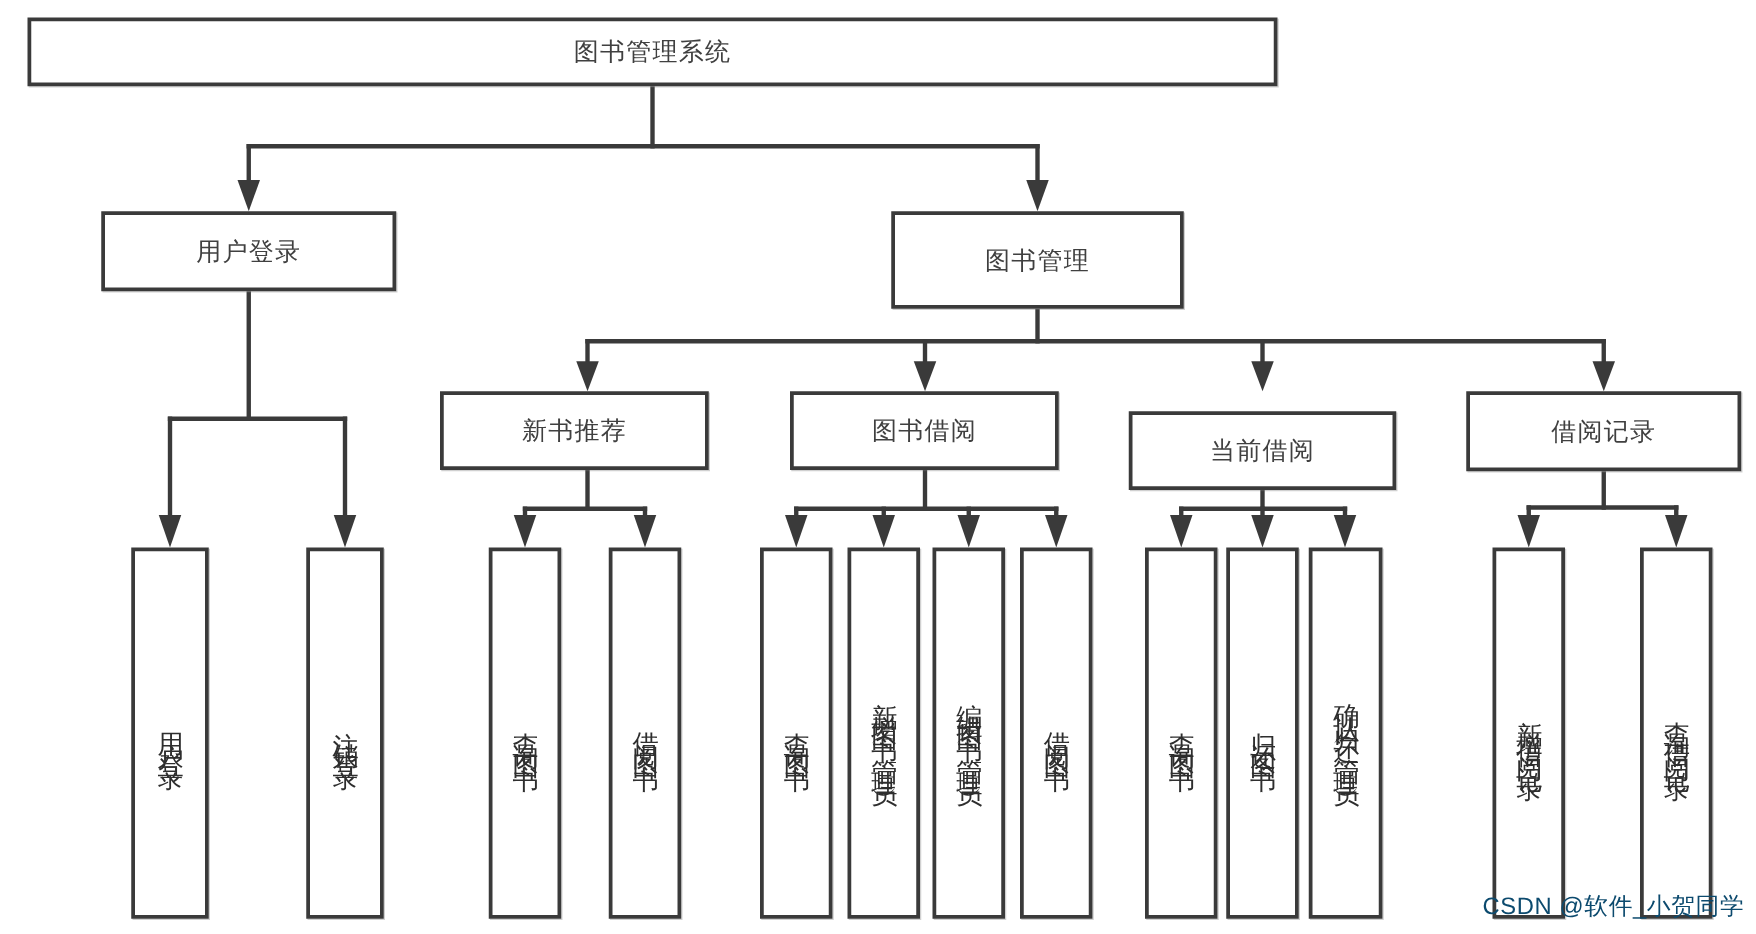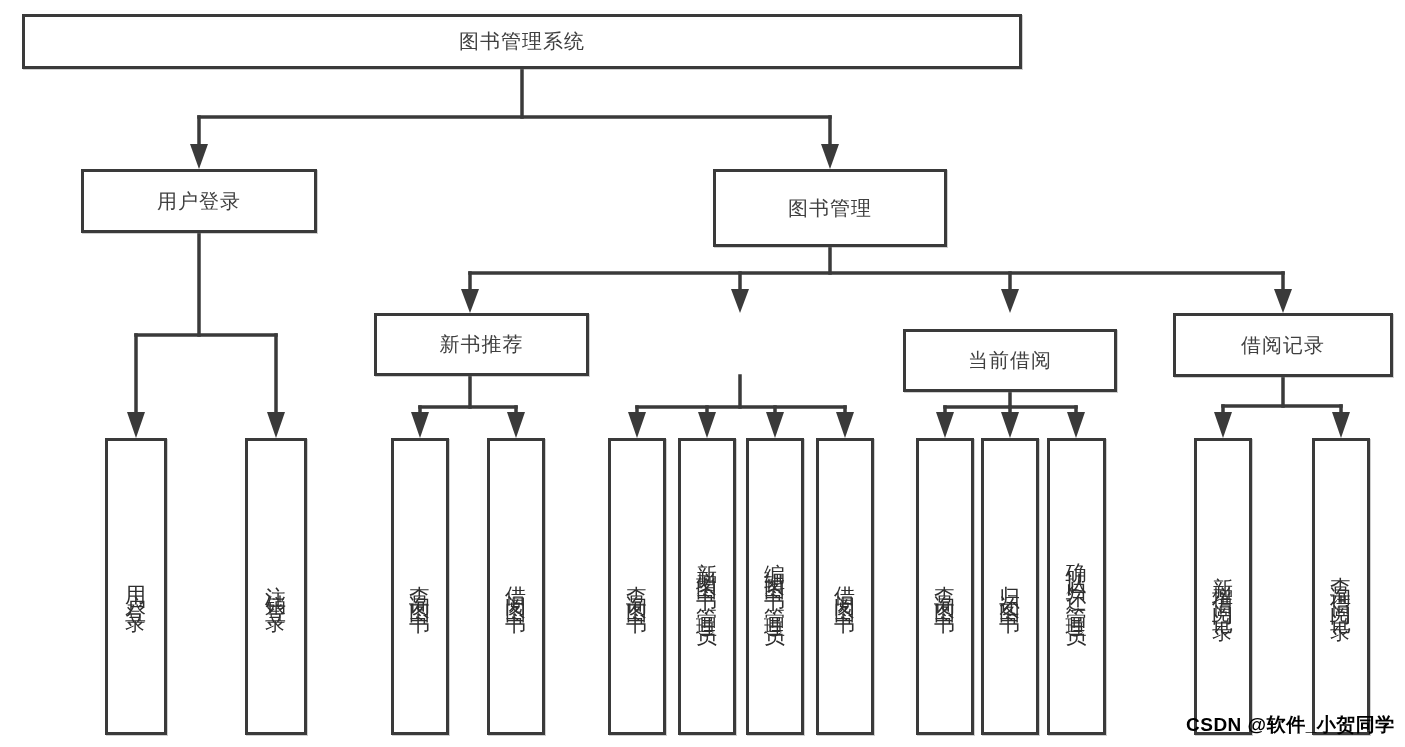--- a/index.html
+++ b/index.html
@@ -43,26 +43,25 @@
     text-orientation: mixed;
     font-size: 21px;
     line-height: 1;
     letter-spacing: 9px;
     white-space: nowrap;
   }
   .watermark {
     position: absolute;
     left: 1186px; top: 712px;
     width: 210px;
-    color: #000000;
+    color: #0c4a6e;
     font-size: 19px;
     letter-spacing: 0.5px;
     white-space: nowrap;
     z-index: 5;
-    font-weight: bold;
   }
 </style>
 </head>
 <body>
 
 <div class="canvas">
 
   <svg class="connector-svg" viewBox="0 0 1405 747" xmlns="http://www.w3.org/2000/svg">
     <g stroke="#3a3a3a" stroke-width="3.5" fill="#3a3a3a" stroke-linecap="square">
 
@@ -145,22 +144,25 @@
     <span>图书管理系统</span>
   </div>
 
   <div class="hbox" style="left:81px; top:169px; width:236px; height:64px;">
     <span>用户登录</span>
   </div>
   <div class="hbox" style="left:713px; top:169px; width:234px; height:78px;">
     <span>图书管理</span>
   </div>
 
-  <div class="hbox" style="left:374px; top:313px; width:215px; height:63px;">
+  <div class="hbox" style="left:352px; top:313px; width:215px; height:63px;">
     <span>新书推荐</span>
+  </div>
+  <div class="hbox" style="left:632px; top:313px; width:215px; height:63px;">
+    <span>图书借阅</span>
   </div>
   <div class="hbox" style="left:903px; top:329px; width:214px; height:63px;">
     <span>当前借阅</span>
   </div>
   <div class="hbox" style="left:1173px; top:313px; width:220px; height:64px;">
     <span>借阅记录</span>
   </div>
 
   <div class="vbox" style="left:105px; top:438px; width:62px; height:297px;">
     <span class="vlabel">用户登录</span>

